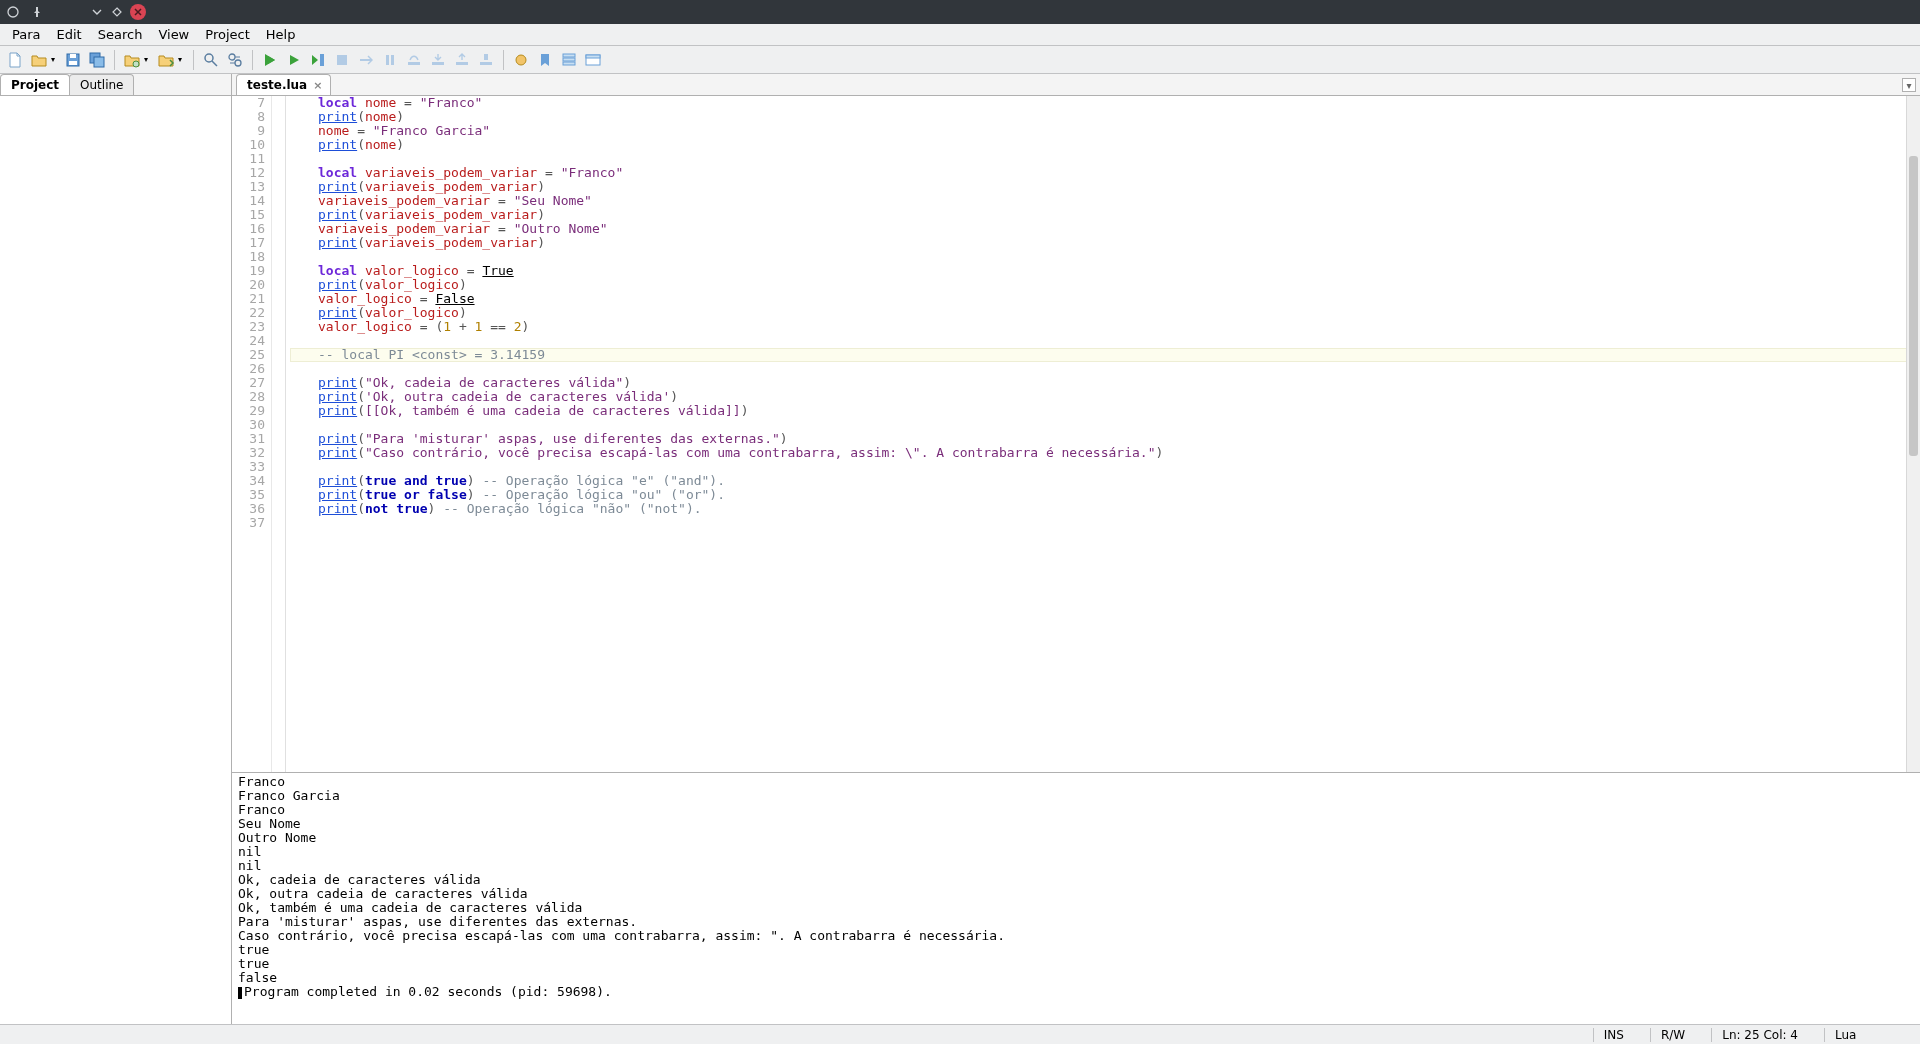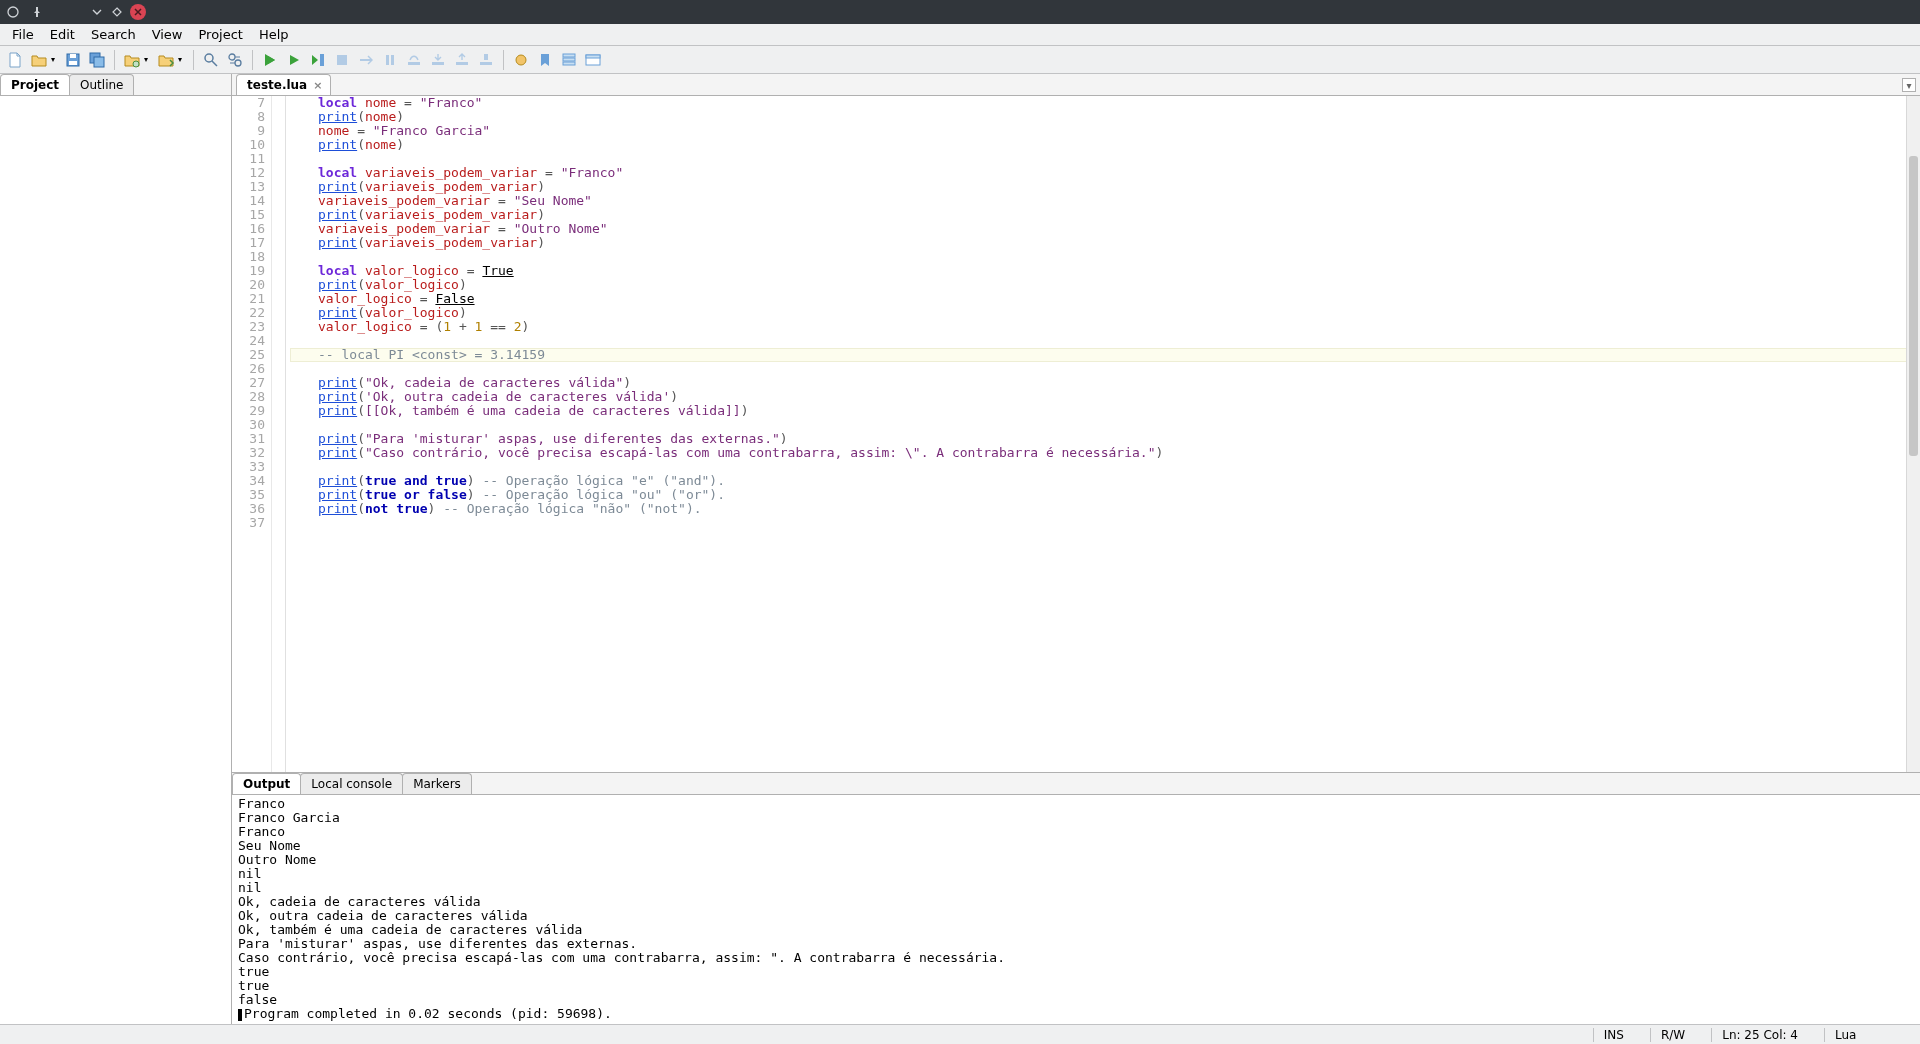--- a/index.html
+++ b/index.html
@@ -284,21 +284,21 @@
     </span>
     <span class="tb-close">
       <svg width="8" height="8" viewBox="0 0 8 8">
           <path d="M1 1 L7 7 M7 1 L1 7" stroke="#4a1b1f" stroke-width="1.5"></path>
         </svg>
     </span>
   </div>
 </div>
 
 <div class="menubar">
-  <span class="menu-item">File</span>
+  <span class="menu-item">Para</span>
   <span class="menu-item">Edit</span>
   <span class="menu-item">Search</span>
   <span class="menu-item">View</span>
   <span class="menu-item">Project</span>
   <span class="menu-item">Help</span>
 </div>
 
 <div class="toolbar">
 
   <span class="tbtn">
@@ -496,25 +496,20 @@
           <div class="line">37</div>
         </div>
       <div class="fold"></div>
       <div class="code" id="code"><div class="line"><span class="indent ind-guide"></span><span class="kw">local</span> <span class="id">nome</span> <span class="op">=</span> <span class="str">"Franco"</span></div><div class="line"><span class="indent ind-guide"></span><span class="fn">print</span><span class="op">(</span><span class="id">nome</span><span class="op">)</span></div><div class="line"><span class="indent ind-guide"></span><span class="id">nome</span> <span class="op">=</span> <span class="str">"Franco Garcia"</span></div><div class="line"><span class="indent ind-guide"></span><span class="fn">print</span><span class="op">(</span><span class="id">nome</span><span class="op">)</span></div><div class="line"><span class="indent ind-guide"></span></div><div class="line"><span class="indent ind-guide"></span><span class="kw">local</span> <span class="id">variaveis_podem_variar</span> <span class="op">=</span> <span class="str">"Franco"</span></div><div class="line"><span class="indent ind-guide"></span><span class="fn">print</span><span class="op">(</span><span class="id">variaveis_podem_variar</span><span class="op">)</span></div><div class="line"><span class="indent ind-guide"></span><span class="id">variaveis_podem_variar</span> <span class="op">=</span> <span class="str">"Seu Nome"</span></div><div class="line"><span class="indent ind-guide"></span><span class="fn">print</span><span class="op">(</span><span class="id">variaveis_podem_variar</span><span class="op">)</span></div><div class="line"><span class="indent ind-guide"></span><span class="id">variaveis_podem_variar</span> <span class="op">=</span> <span class="str">"Outro Nome"</span></div><div class="line"><span class="indent ind-guide"></span><span class="fn">print</span><span class="op">(</span><span class="id">variaveis_podem_variar</span><span class="op">)</span></div><div class="line"><span class="indent ind-guide"></span></div><div class="line"><span class="indent ind-guide"></span><span class="kw">local</span> <span class="id">valor_logico</span> <span class="op">=</span> <span class="uid">True</span></div><div class="line"><span class="indent ind-guide"></span><span class="fn">print</span><span class="op">(</span><span class="id">valor_logico</span><span class="op">)</span></div><div class="line"><span class="indent ind-guide"></span><span class="id">valor_logico</span> <span class="op">=</span> <span class="uid">False</span></div><div class="line"><span class="indent ind-guide"></span><span class="fn">print</span><span class="op">(</span><span class="id">valor_logico</span><span class="op">)</span></div><div class="line"><span class="indent ind-guide"></span><span class="id">valor_logico</span> <span class="op">=</span> <span class="op">(</span><span class="num">1</span> <span class="op">+</span> <span class="num">1</span> <span class="op">==</span> <span class="num">2</span><span class="op">)</span></div><div class="line"><span class="indent ind-guide"></span></div><div class="line hl"><span class="indent ind-guide"></span><span class="cmt">-- </span><span class="cmt">local PI &lt;const&gt; = 3.14159</span></div><div class="line"><span class="indent ind-guide"></span></div><div class="line"><span class="indent ind-guide"></span><span class="fn">print</span><span class="op">(</span><span class="str">"Ok, cadeia de caracteres válida"</span><span class="op">)</span></div><div class="line"><span class="indent ind-guide"></span><span class="fn">print</span><span class="op">(</span><span class="str">'Ok, outra cadeia de caracteres válida'</span><span class="op">)</span></div><div class="line"><span class="indent ind-guide"></span><span class="fn">print</span><span class="op">(</span><span class="str">[[Ok, também é uma cadeia de caracteres válida]]</span><span class="op">)</span></div><div class="line"><span class="indent ind-guide"></span></div><div class="line"><span class="indent ind-guide"></span><span class="fn">print</span><span class="op">(</span><span class="str">"Para 'misturar' aspas, use diferentes das externas."</span><span class="op">)</span></div><div class="line"><span class="indent ind-guide"></span><span class="fn">print</span><span class="op">(</span><span class="str">"Caso contrário, você precisa escapá-las com uma contrabarra, assim: \". A contrabarra é necessária."</span><span class="op">)</span></div><div class="line"><span class="indent ind-guide"></span></div><div class="line"><span class="indent ind-guide"></span><span class="fn">print</span><span class="op">(</span><span class="kw2">true</span> <span class="kw2">and</span> <span class="kw2">true</span><span class="op">)</span> <span class="cmt">-- Operação lógica "e" ("and").</span></div><div class="line"><span class="indent ind-guide"></span><span class="fn">print</span><span class="op">(</span><span class="kw2">true</span> <span class="kw2">or</span> <span class="kw2">false</span><span class="op">)</span> <span class="cmt">-- Operação lógica "ou" ("or").</span></div><div class="line"><span class="indent ind-guide"></span><span class="fn">print</span><span class="op">(</span><span class="kw2">not</span> <span class="kw2">true</span><span class="op">)</span> <span class="cmt">-- Operação lógica "não" ("not").</span></div><div class="line"><span class="indent ind-guide"></span></div></div>
       <div class="vscroll">
         <div class="vthumb"></div>
       </div>
     </div>
 
     <div class="bottompanel">
-      <div class="bp-tabs">
-        <span class="bp-tab active">Output</span>
-        <span class="bp-tab">Local console</span>
-        <span class="bp-tab">Markers</span>
-      </div>
       <div class="bp-content" id="output"><div class="line">Franco</div><div class="line">Franco Garcia</div><div class="line">Franco</div><div class="line">Seu Nome</div><div class="line">Outro Nome</div><div class="line">nil</div><div class="line">nil</div><div class="line">Ok, cadeia de caracteres válida</div><div class="line">Ok, outra cadeia de caracteres válida</div><div class="line">Ok, também é uma cadeia de caracteres válida</div><div class="line">Para 'misturar' aspas, use diferentes das externas.</div><div class="line">Caso contrário, você precisa escapá-las com uma contrabarra, assim: ". A contrabarra é necessária.</div><div class="line">true</div><div class="line">true</div><div class="line">false</div><div class="line"><span class="bp-caret"></span>Program completed in 0.02 seconds (pid: 59698).</div></div>
     </div>
 
   </div>
 </div>
 
 <div class="statusbar">
   <span class="left">Saved auto-recover at 17:02:52.</span>
   <span class="cell">INS</span>
   <span class="cell">R/W</span>

